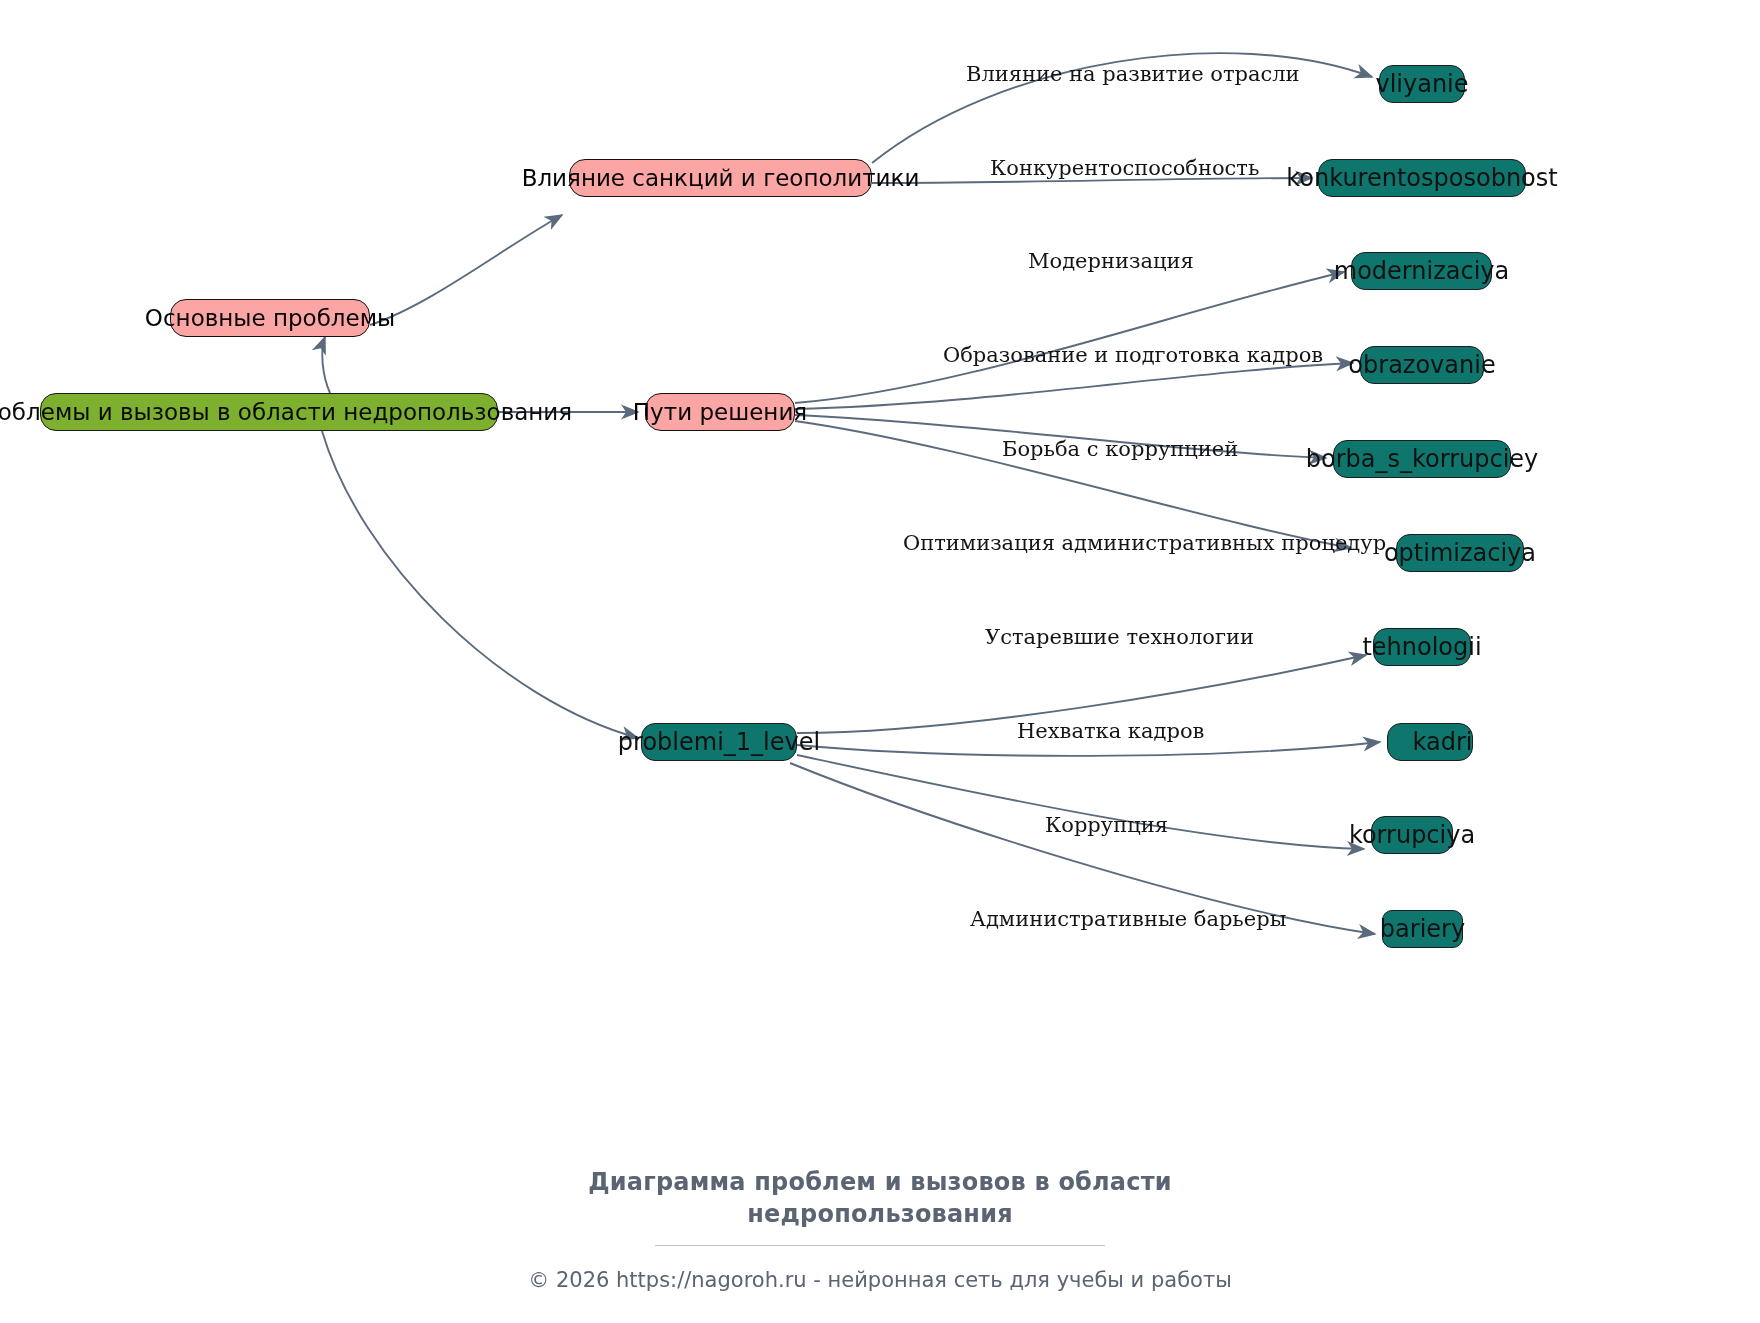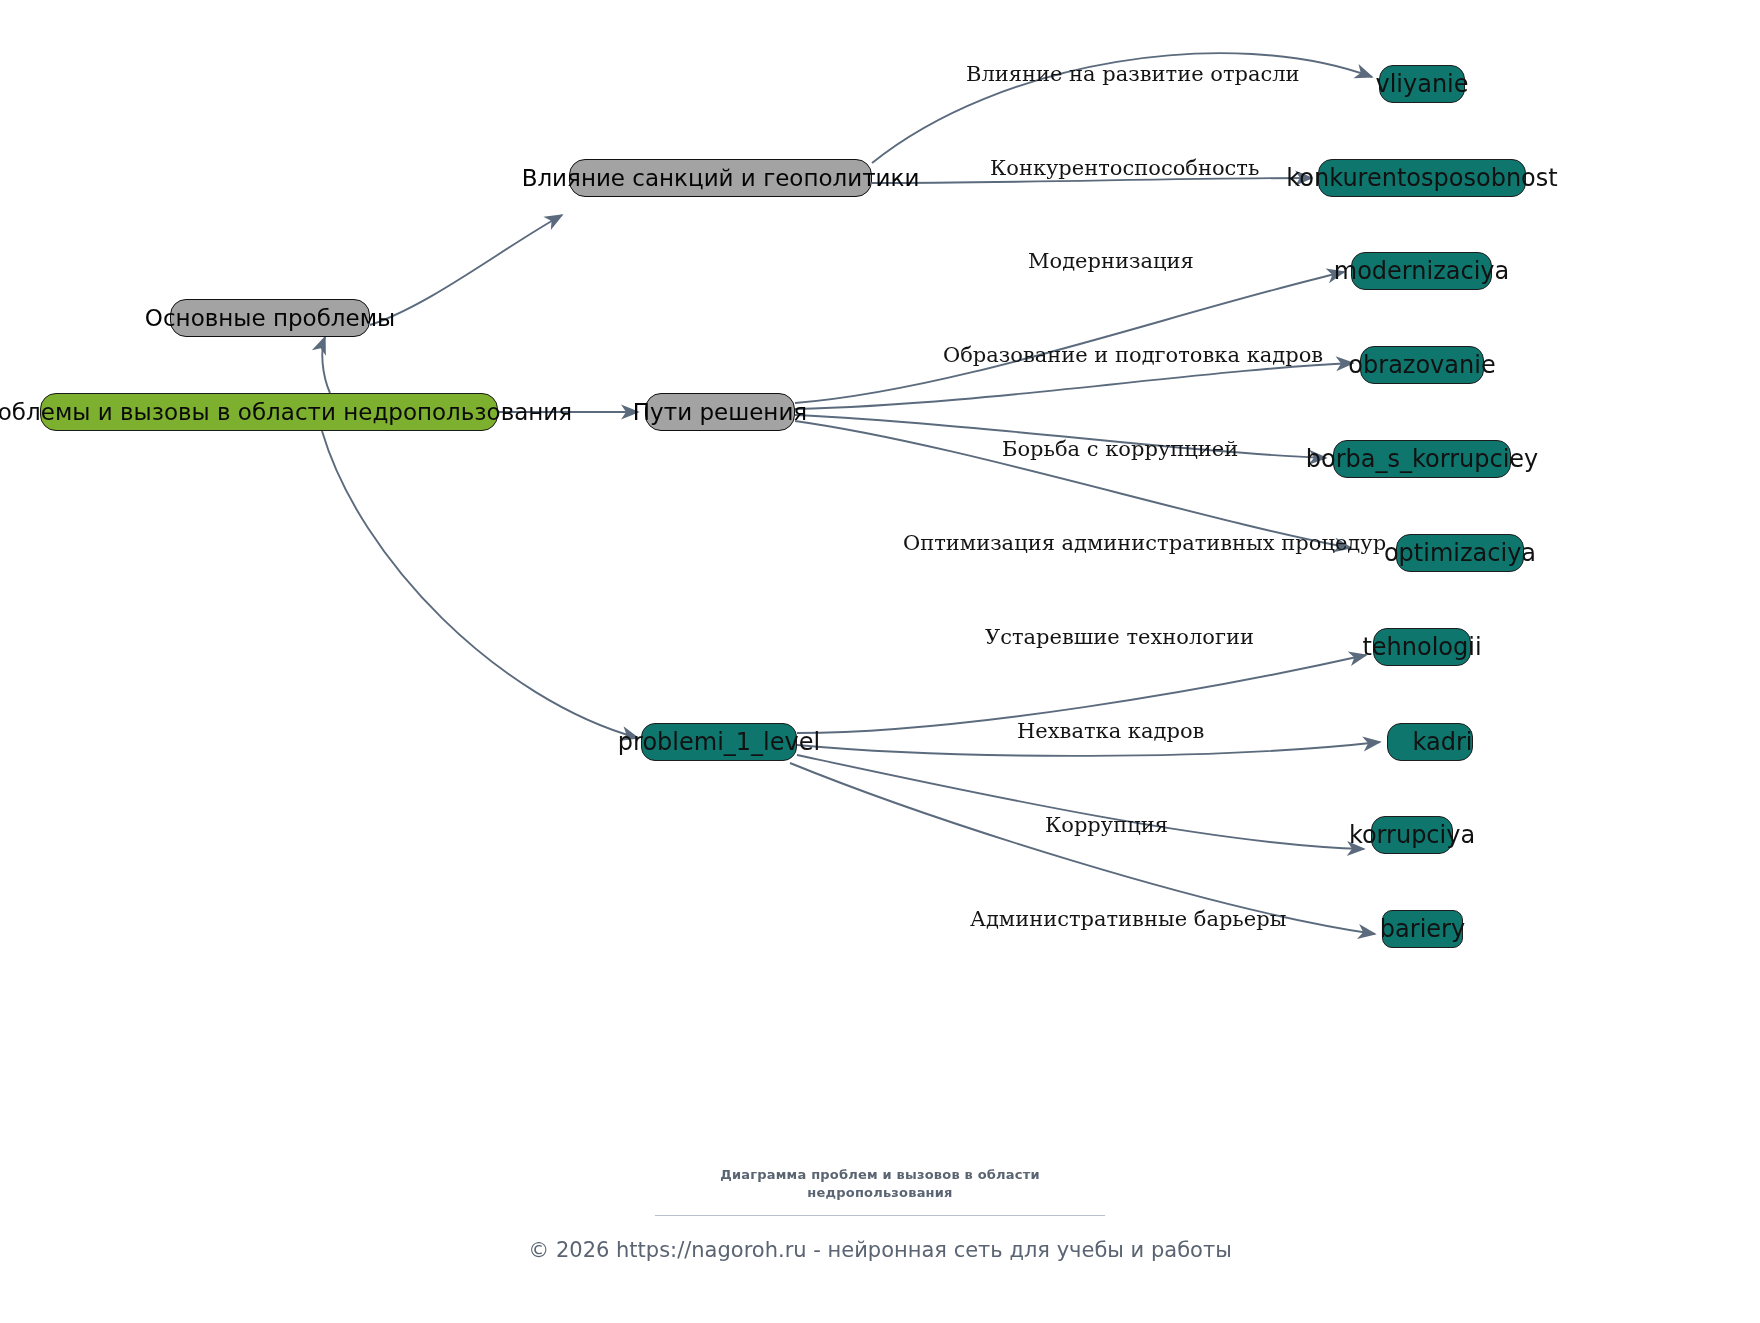--- a/index.html
+++ b/index.html
@@ -39,21 +39,21 @@
   }
   .node-root {
     background: #7db02f;
     border: 1.6px solid #1a1a1a;
     color: #0a0a0a;
     font-size: 23px;
     padding: 0 16px;
     border-radius: 16px;
   }
   .node-branch {
-    background: #a3a3a3;
+    background: #fca5a5;
     border: 1.6px solid #111111;
     color: #050505;
     font-size: 23px;
     padding: 2px 16px;
     border-radius: 16px;
   }
   .node-leaf {
     background: #0f766e;
     border: 1.6px solid #1d1d1d;
     color: #111111;
@@ -71,21 +71,21 @@
   }
   .footer {
     position: absolute;
     left: 0;
     width: 1760px;
     text-align: center;
   }
   .footer-title {
     font-family: "DejaVu Sans", sans-serif;
     font-weight: bold;
-    font-size: 13px;
+    font-size: 24px;
     color: #5a6472;
     line-height: 1.35;
     letter-spacing: 0.2px;
   }
   .footer-rule {
     margin: 14px auto 0 auto;
     width: 450px;
     height: 1px;
     background: #b9c2cc;
   }

